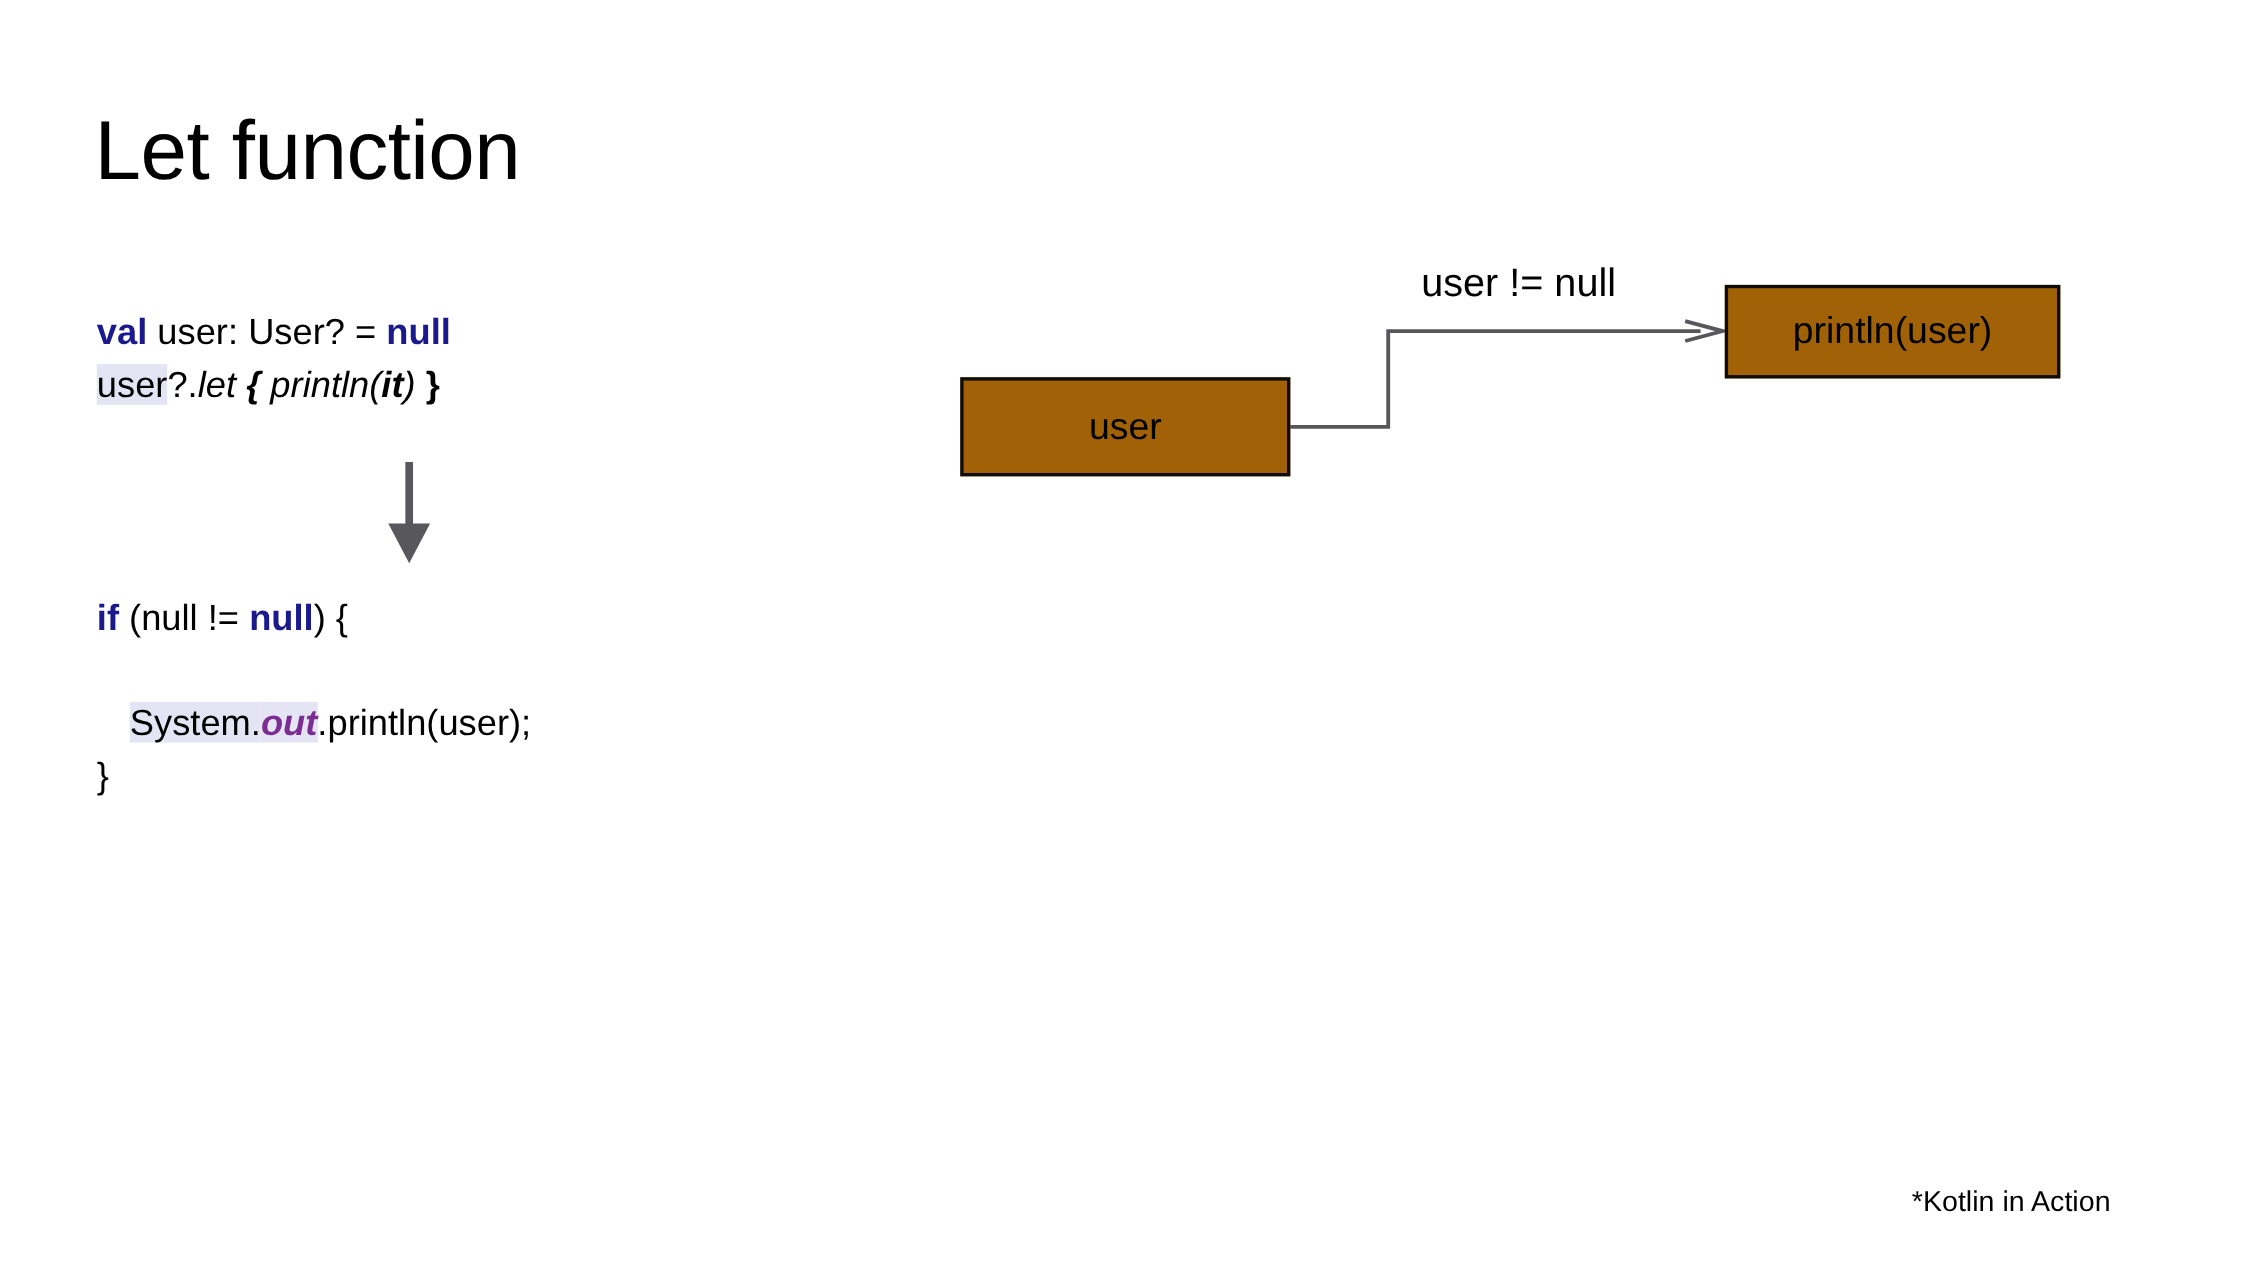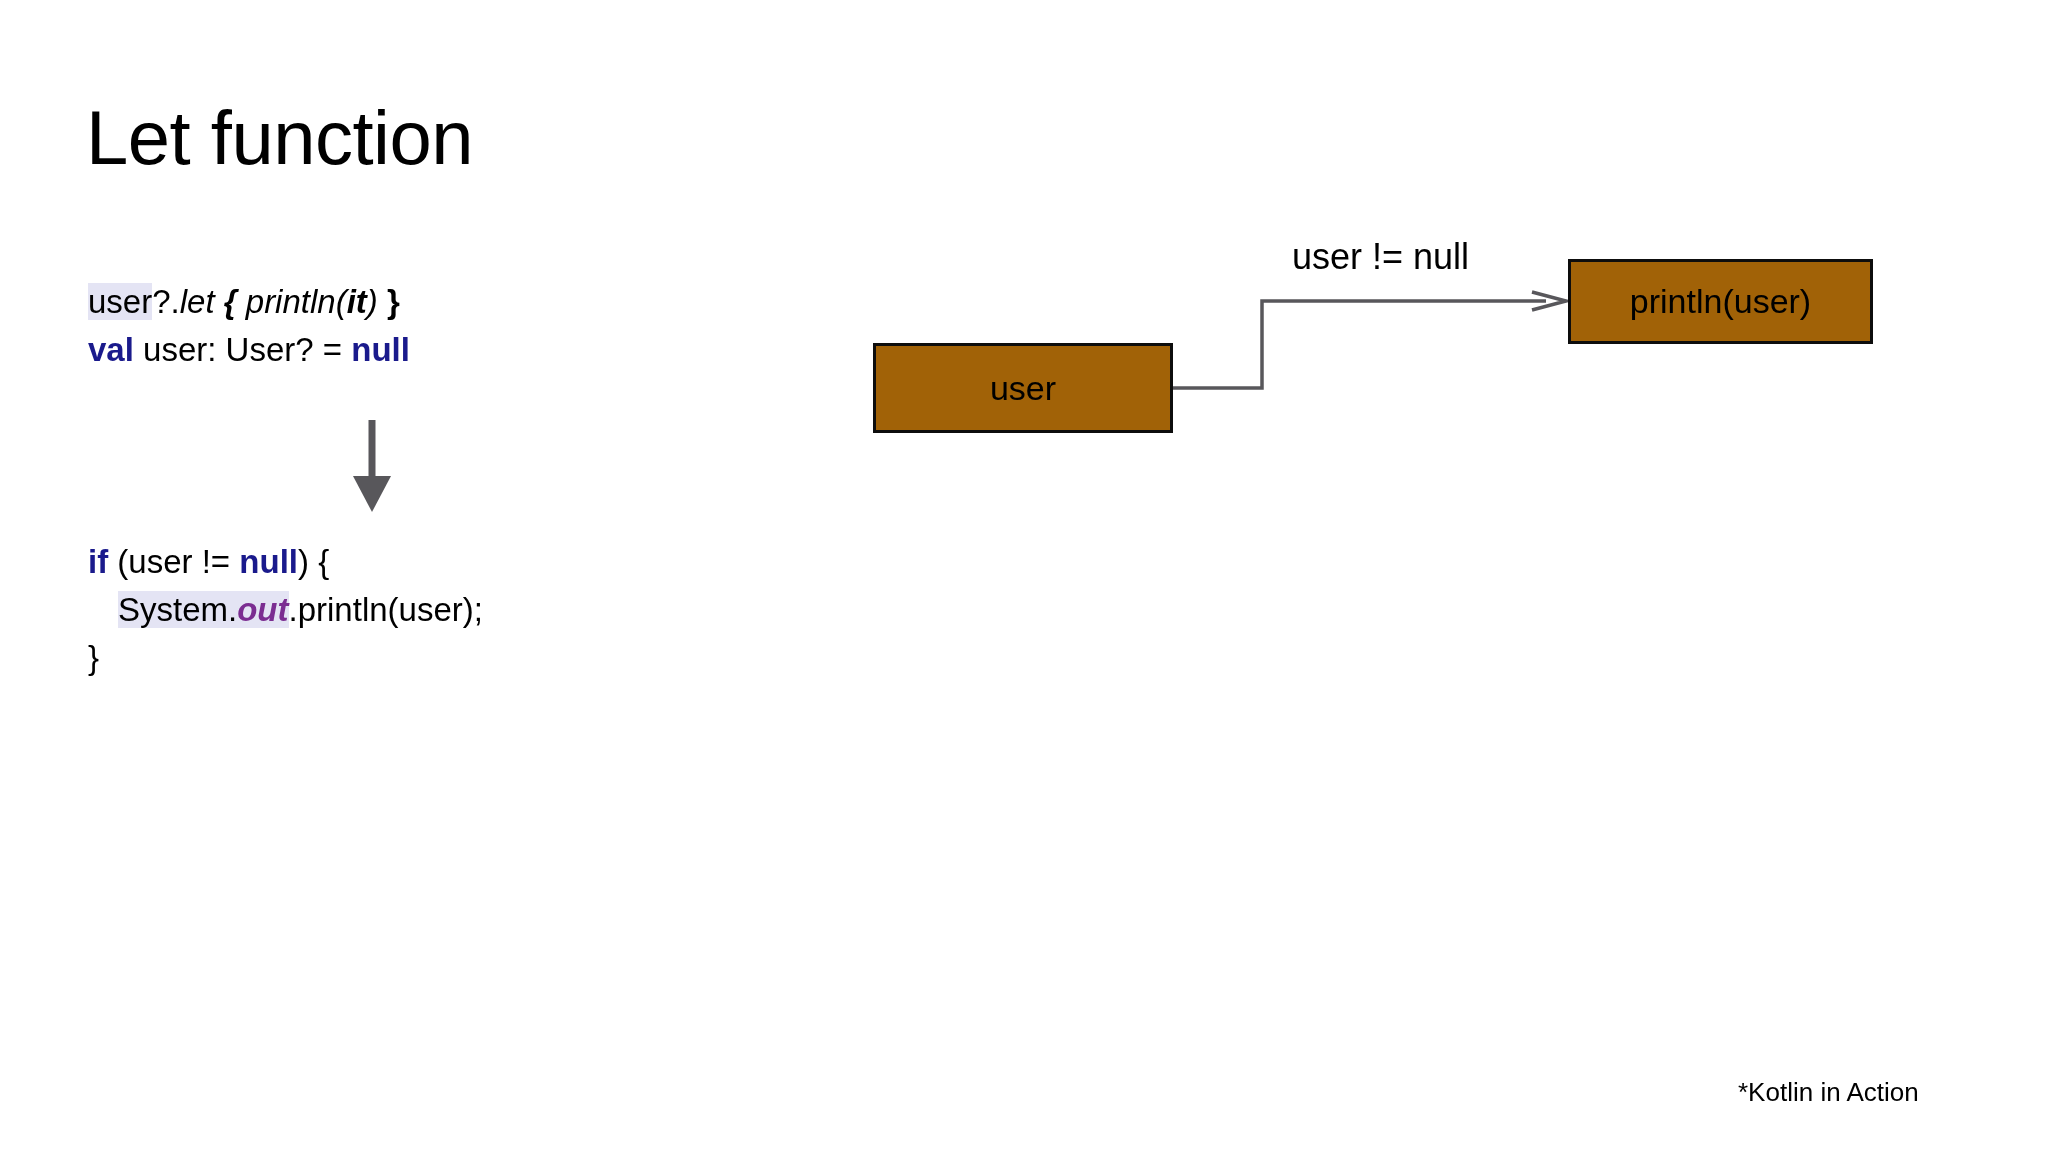--- a/index.html
+++ b/index.html
@@ -44,21 +44,21 @@
   #java-code   { left: 88px; top: 538px; }
 
   .code-line { height: 48px; white-space: pre; }
 
   .kw        { color: #1a1a8c; font-weight: bold; }
   .italic    { font-style: italic; }
   .bolditalic{ font-style: italic; font-weight: bold; }
   .bold      { font-weight: bold; }
   .purple    { color: #7b2d91; font-style: italic; font-weight: bold; }
   .hl        { background-color: #e4e4f4; }
-  .indent    { padding-left: 30px; }
+  .indent    { padding-left: 30px; margin-top: 47px; }
 
   
   #down-arrow {
     position: absolute;
     left: 340px;
     top: 418px;
     width: 64px;
     height: 96px;
   }
 
@@ -106,33 +106,33 @@
   }
 </style>
 </head>
 <body>
 
 <div id="slide">
 
   <div id="slide-title">Let function</div>
 
   <div id="kotlin-code" class="code-block">
+      <div class="code-line"><span class="kw">val</span><span> user: User? = </span><span class="kw">null</span></div>
       <div class="code-line"><span class="hl">user</span><span>?.</span><span class="italic">let</span><span> </span><span class="bolditalic">{</span><span> </span><span class="italic">println</span><span class="italic">(</span><span class="bolditalic">it</span><span class="italic">)</span><span> </span><span class="bold">}</span></div>
-      <div class="code-line"><span class="kw">val</span><span> user: User? = </span><span class="kw">null</span></div>
     </div>
 
   <div id="down-arrow">
     <svg width="64" height="96" viewBox="0 0 64 96" xmlns="http://www.w3.org/2000/svg">
       <line x1="32" y1="2" x2="32" y2="66" stroke="#58575b" stroke-width="7"></line>
       <polygon points="32,94 13,58 51,58" fill="#58575b"></polygon>
     </svg>
   </div>
 
   <div id="java-code" class="code-block">
-      <div class="code-line"><span class="kw">if</span><span> (user != </span><span class="kw">null</span><span>) {</span></div>
+      <div class="code-line"><span class="kw">if</span><span> (null != </span><span class="kw">null</span><span>) {</span></div>
       <div class="code-line indent"><span class="hl">System.</span><span class="hl purple">out</span><span>.println(user);</span></div>
       <div class="code-line"><span>}</span></div>
     </div>
 
   <svg id="diagram" viewBox="0 0 2048 600" xmlns="http://www.w3.org/2000/svg">
 
     <path d="M 1173 388 L 1262 388 L 1262 301 L 1546 301" fill="none" stroke="#58575b" stroke-width="3.5"></path>
 
     <polyline points="1532,292 1566,301 1532,310" fill="none" stroke="#58575b" stroke-width="3.5"></polyline>
   </svg>

